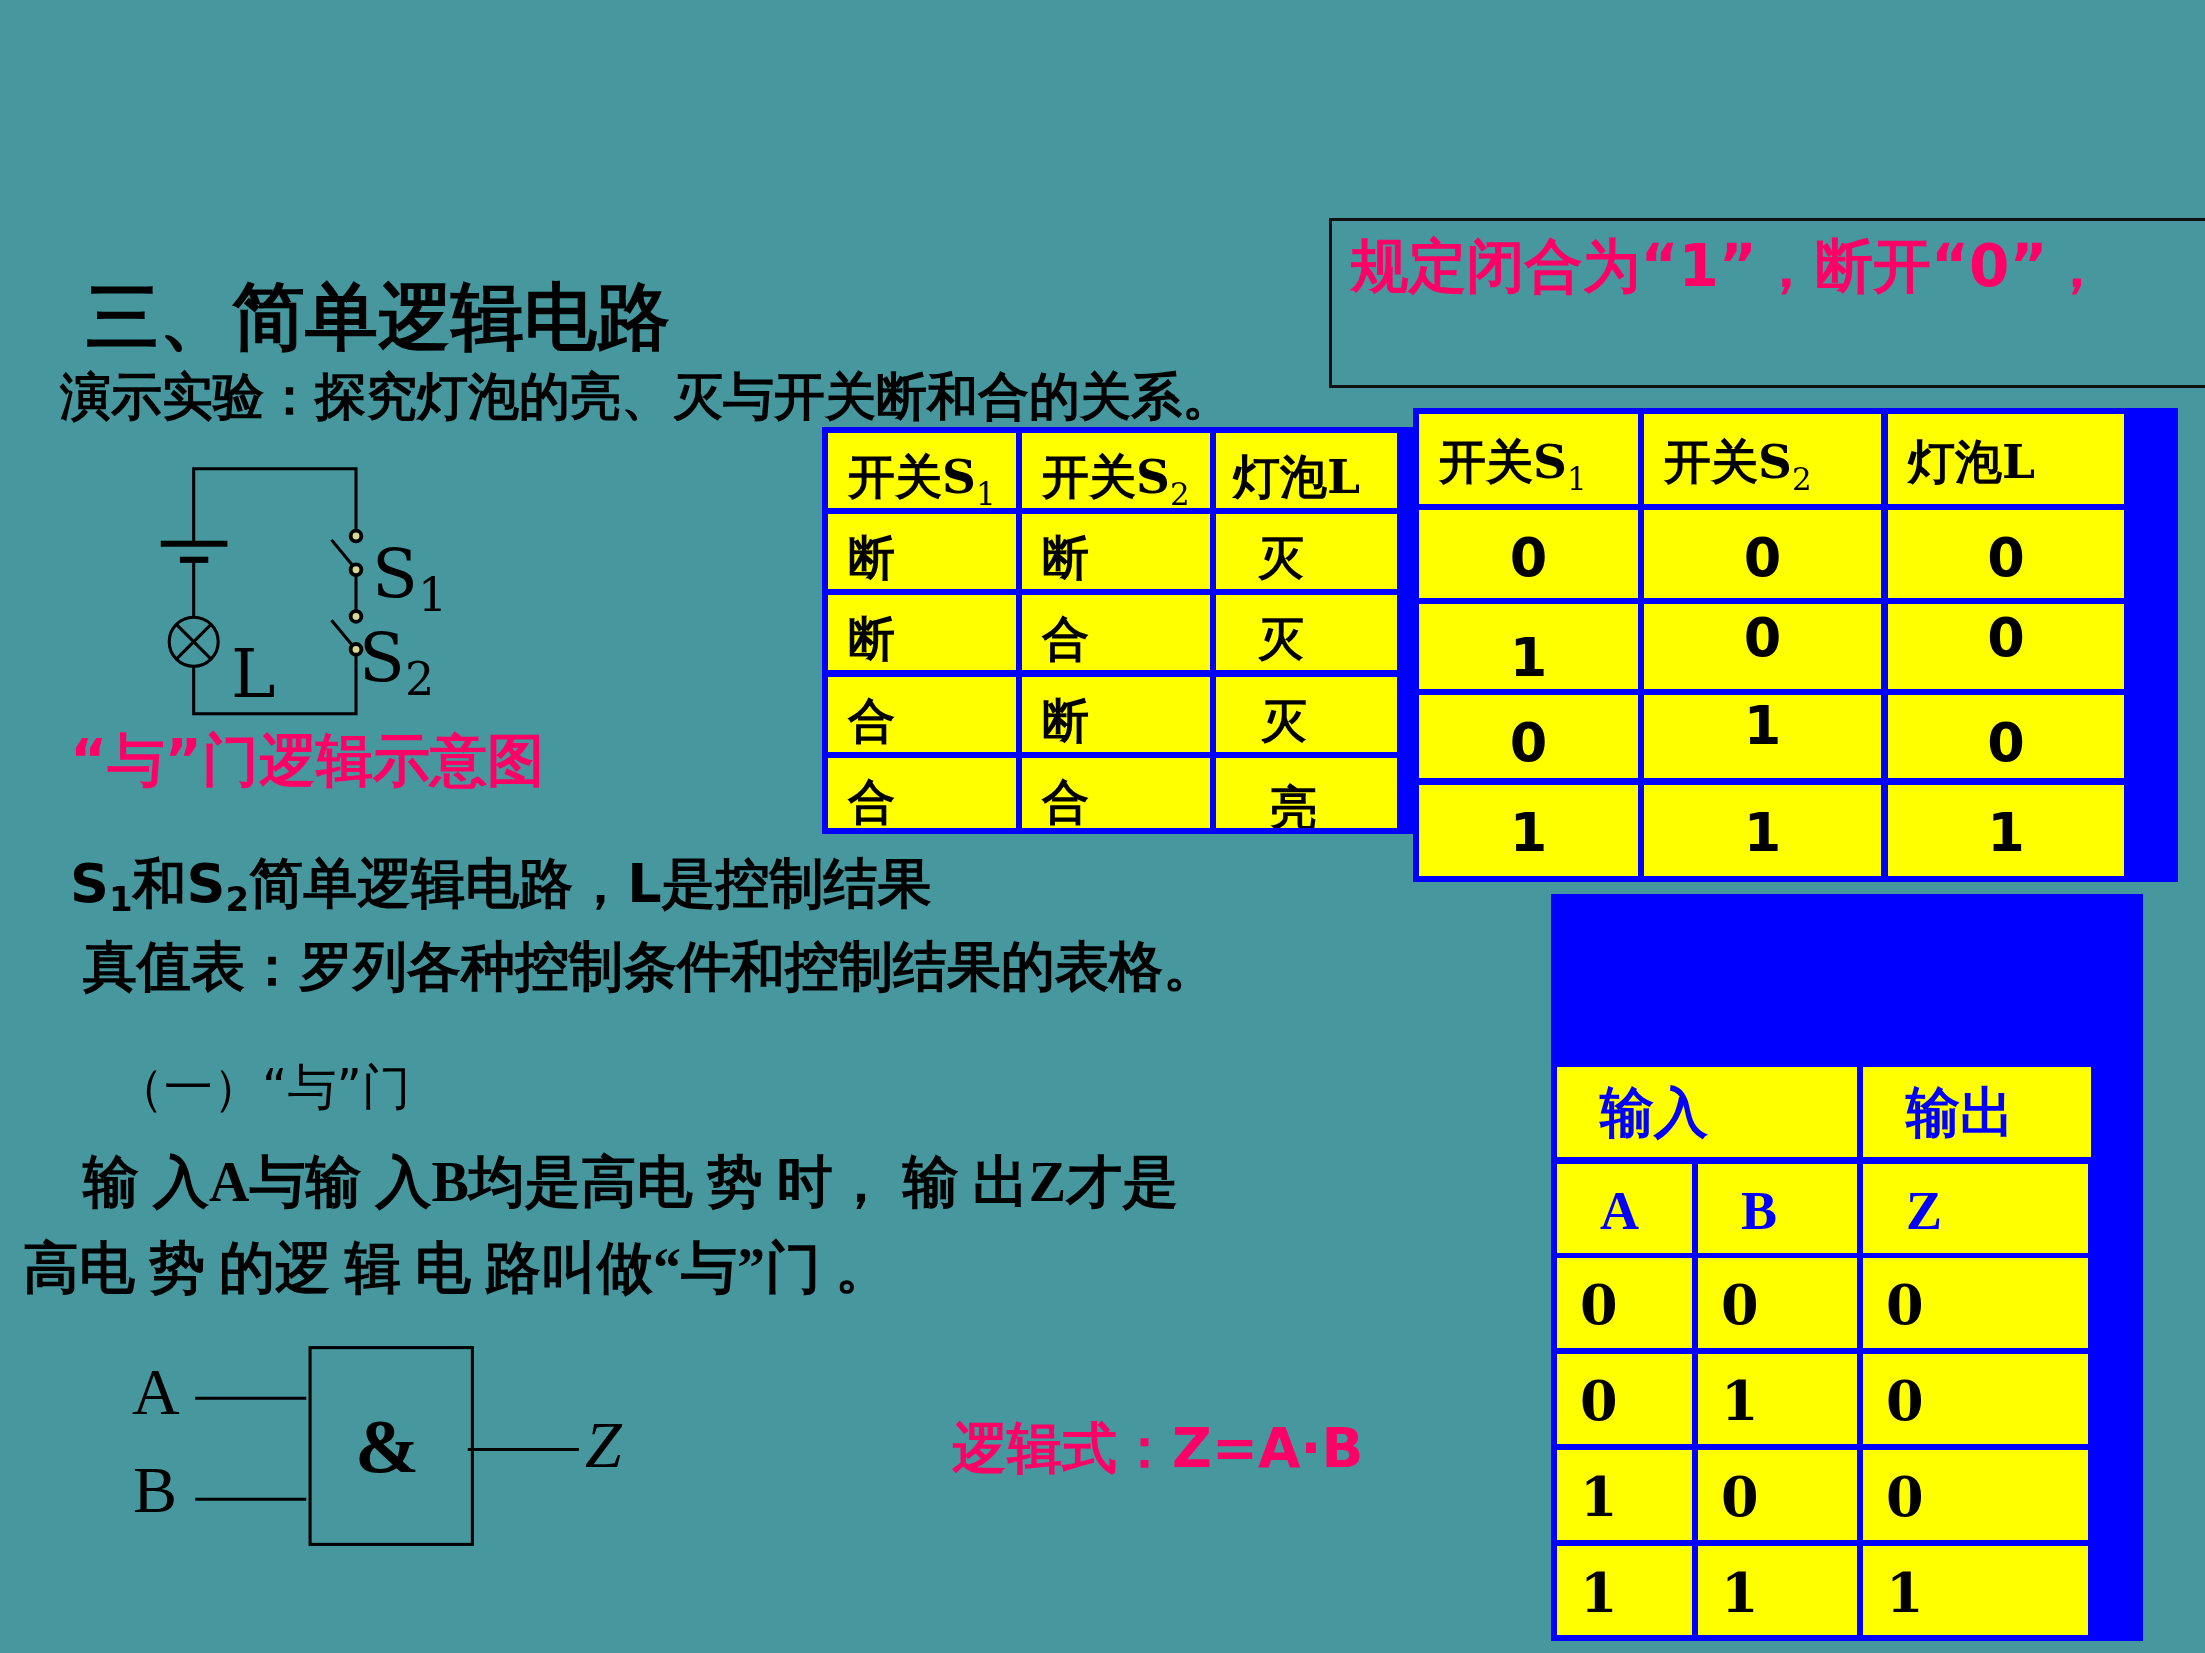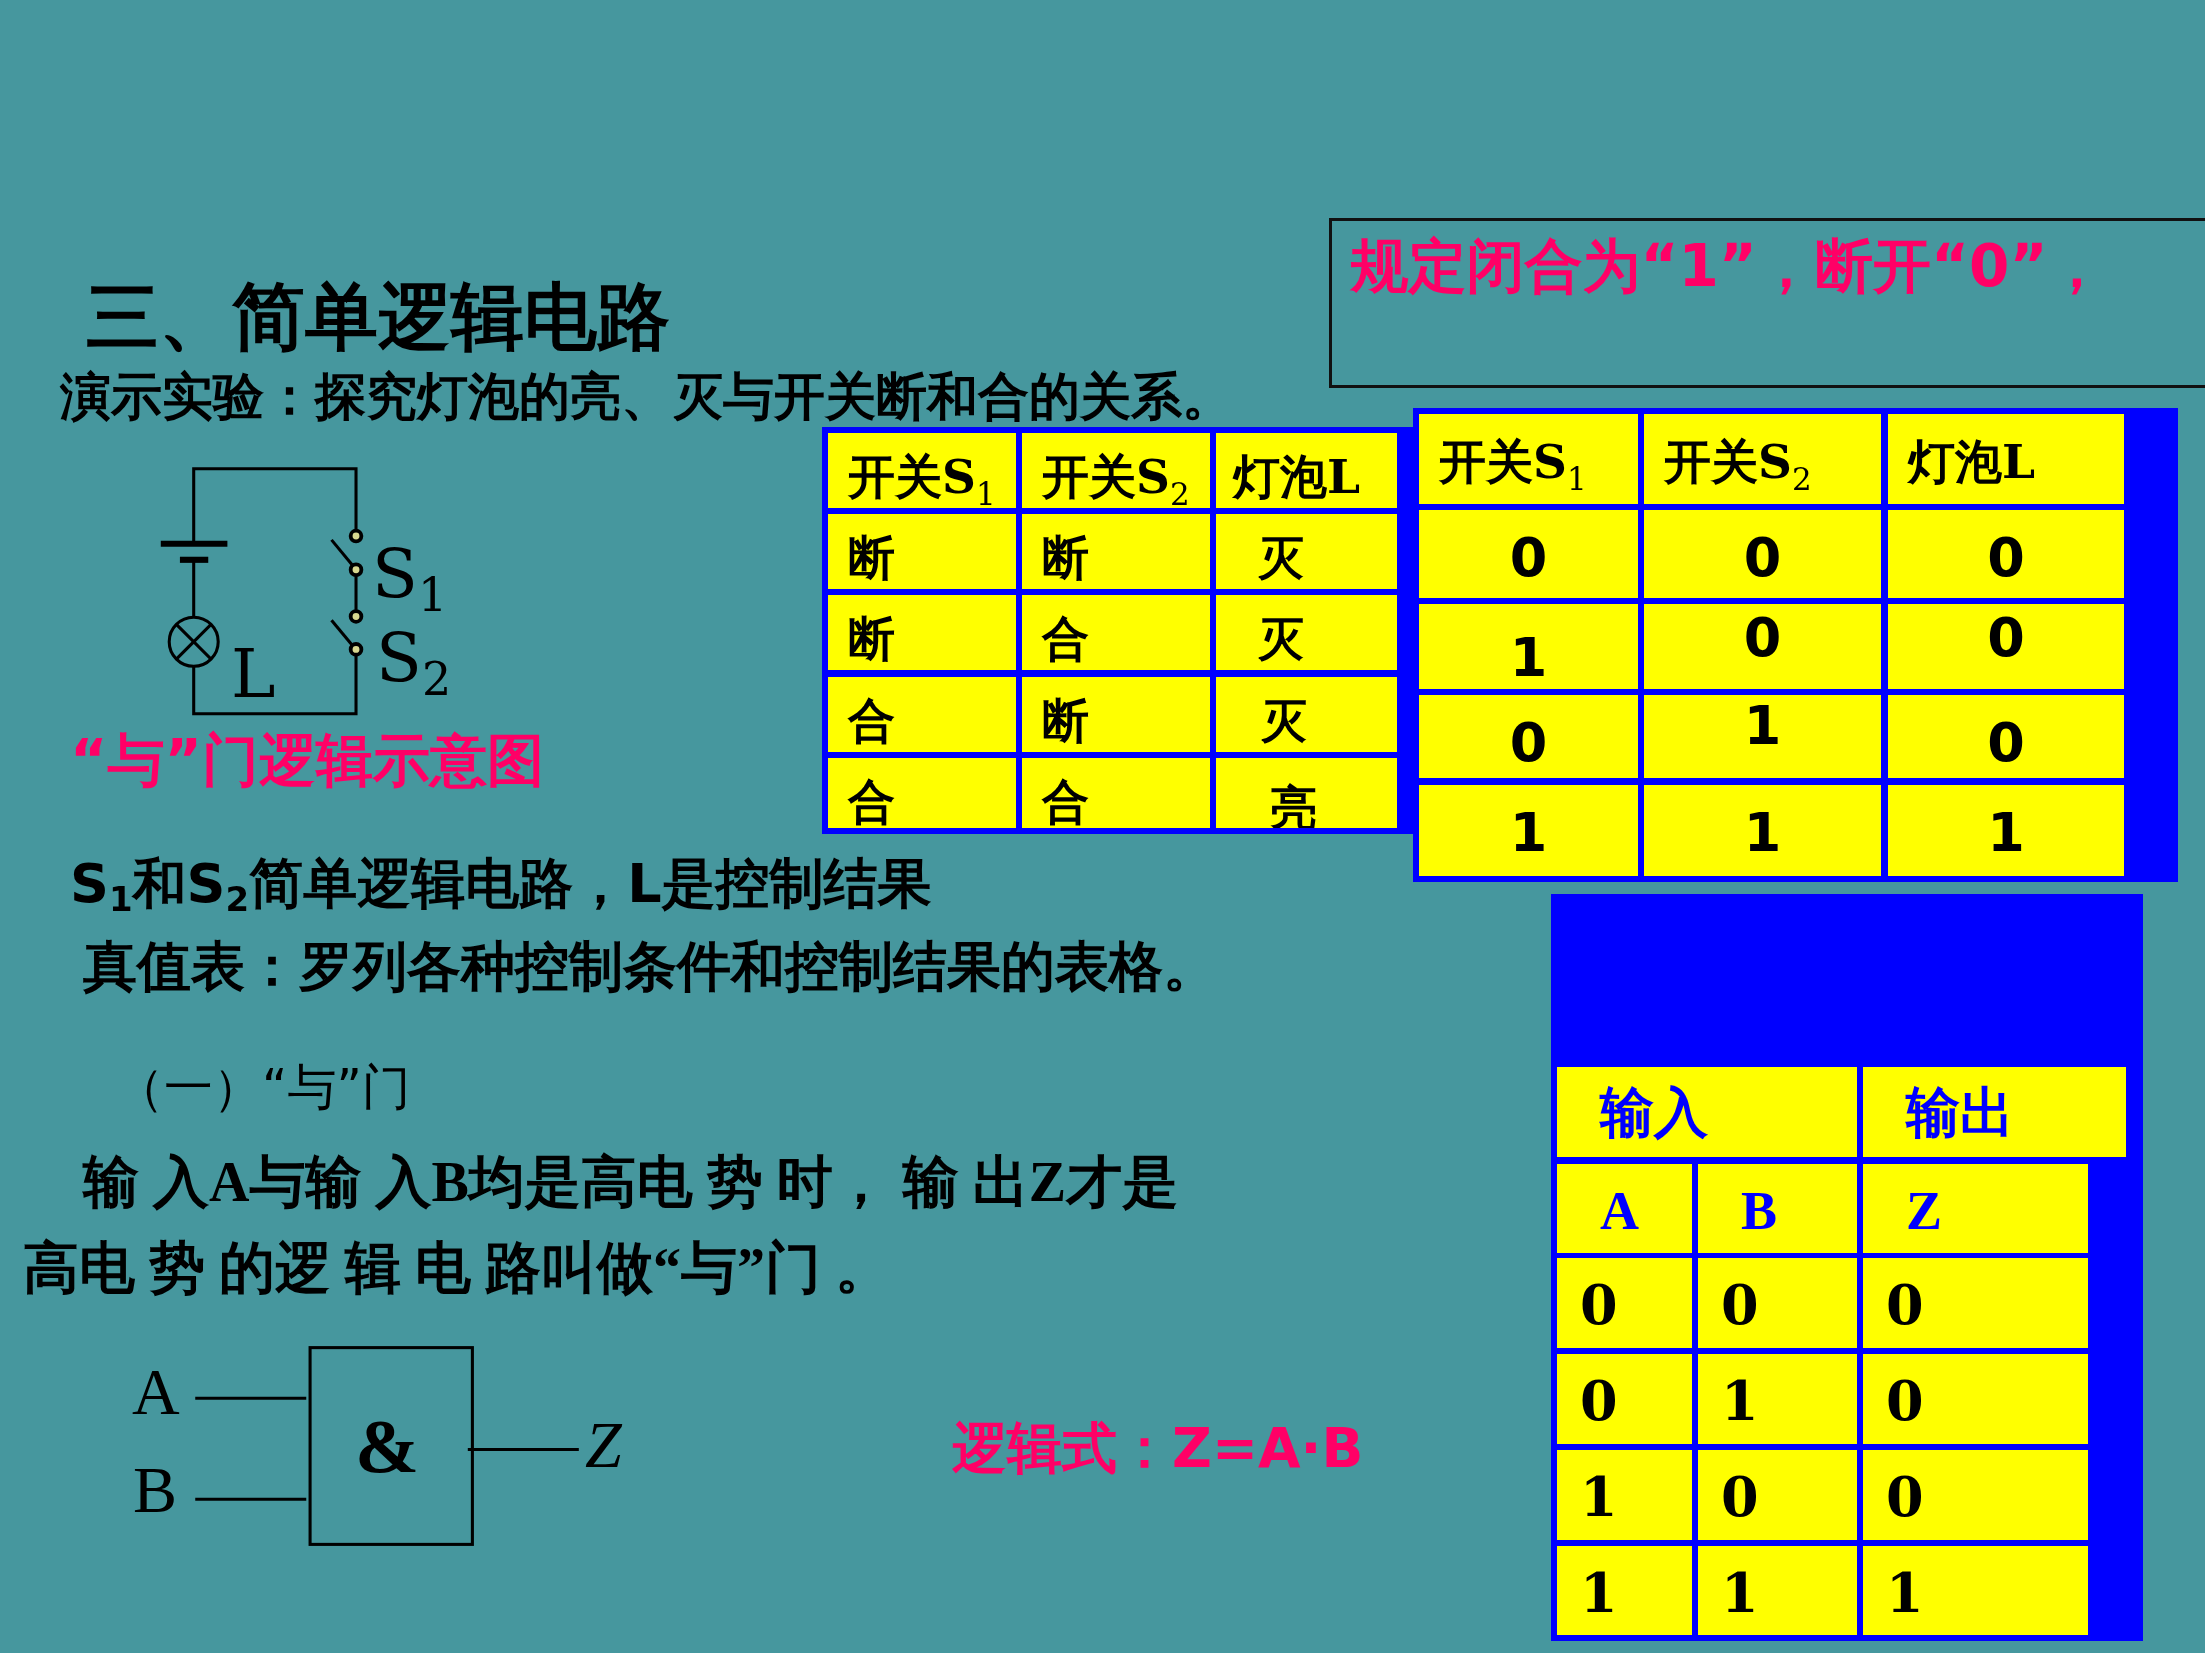--- a/index.html
+++ b/index.html
@@ -87,21 +87,21 @@
     <circle cx="465" cy="744" r="7" fill="#d8d890" stroke-width="5"></circle>
   </g>
 
   <g stroke="#000" stroke-width="4">
     <line x1="433" y1="810" x2="462" y2="845"></line>
     <circle cx="465" cy="805" r="7" fill="#d8d890" stroke-width="5"></circle>
     <circle cx="465" cy="848" r="7" fill="#d8d890" stroke-width="5"></circle>
   </g>
 </svg>
 <div class="abs" style="left:372px;top:536px;font-size:67px;line-height:77px;"><span>S</span><sub style="font-size:46px;vertical-align:-13.8px;">1</sub></div>
-<div class="abs" style="left:376px;top:620px;font-size:67px;line-height:77px;"><span>S</span><sub style="font-size:46px;vertical-align:-13.8px;">2</sub></div>
+<div class="abs" style="left:359px;top:620px;font-size:67px;line-height:77px;"><span>S</span><sub style="font-size:46px;vertical-align:-13.8px;">2</sub></div>
 <div class="abs" style="left:231px;top:636px;font-size:67px;line-height:77px;">L</div>
 <div class="abs diagram-caption pink">“与”门逻辑示意图</div>
 
 <div class="abs line" style="left:70px;top:851px;"><span>S</span><sub>1</sub><span>和</span><span>S</span><sub>2</sub><span>简单逻辑电路，L是控制结果</span></div>
 <div class="abs line" style="left:83px;top:934px;">真值表：罗列各种控制条件和控制结果的表格。</div>
 
 <div class="abs heading2">（一）“与”门</div>
 <div class="abs para" style="left:83px;top:1139px;">输 入A与输 入B均是高电 势 时， 输 出Z才是</div>
 <div class="abs para" style="left:23px;top:1225px;">高电 势 的逻 辑 电 路叫做“与”门 。</div>
 
@@ -223,21 +223,21 @@
   <div class="cell" style="left:475px;top:377px;width:236px;height:91px;">
       <div class="txt num" style="top:17px;">1</div>
     </div>
 </div>
 
 <div class="tbl t3" style="left:1551px;top:894px;width:544px;height:747px;">
 
   <div class="cell" style="left:6.1px;top:173px;width:300px;height:90px;">
       <div class="txt blue" style="top:15.3px;">输入</div>
     </div>
-  <div class="cell" style="left:312px;top:173px;width:263px;height:90px;">
+  <div class="cell" style="left:312px;top:173px;width:228px;height:90px;">
       <div class="txt blue" style="top:15.3px;">输出</div>
     </div>
 
   <div class="cell" style="left:6.1px;top:270px;width:135px;height:89px;">
       <div class="txt blue" style="top:17px;font-family:'Liberation Serif',serif;">A</div>
     </div>
   <div class="cell" style="left:147px;top:270px;width:159px;height:89px;">
       <div class="txt blue" style="top:17px;font-family:'Liberation Serif',serif;">B</div>
     </div>
   <div class="cell" style="left:312px;top:270px;width:225px;height:89px;">

